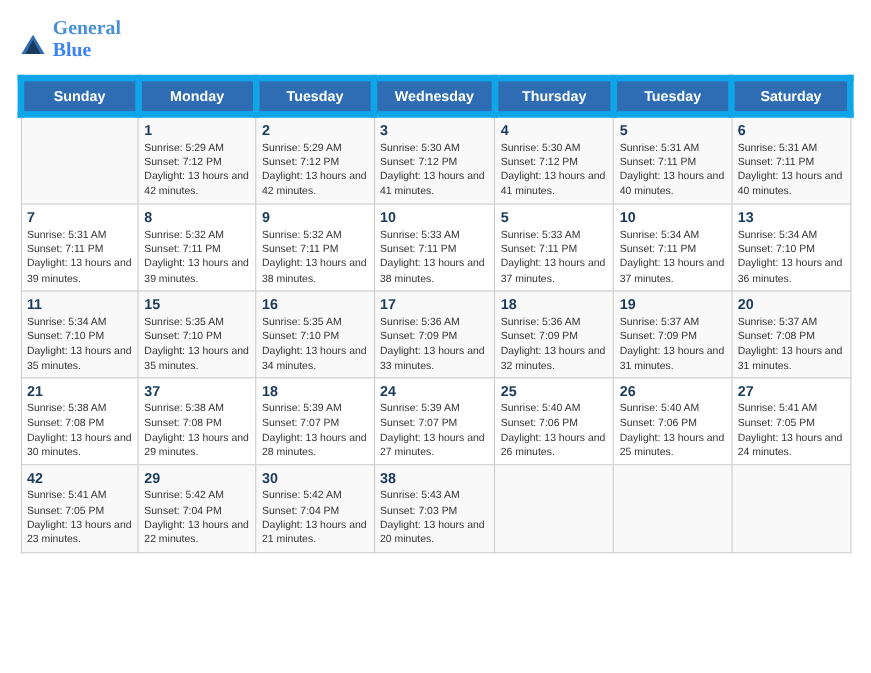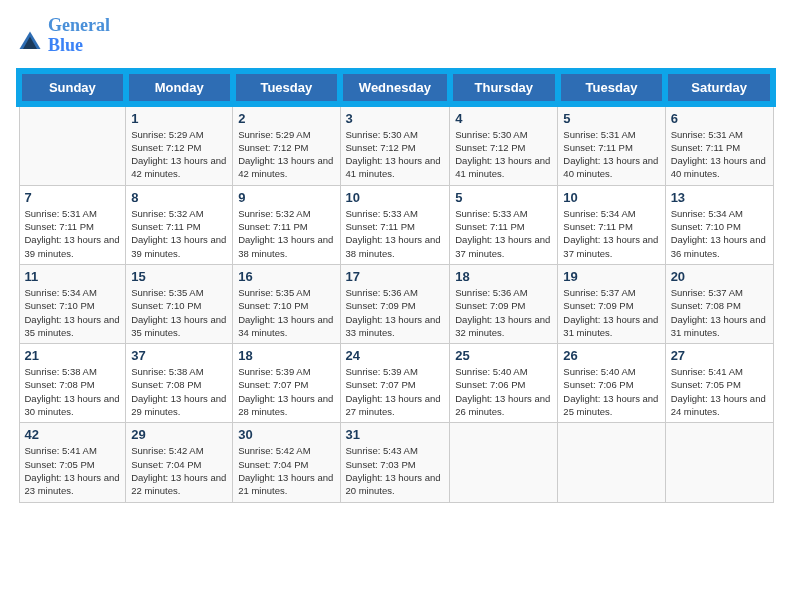--- a/index.html
+++ b/index.html
@@ -245,21 +245,21 @@
         </td>
         <td>
           <span class="day-number">29</span>
           <div class="day-info">Sunrise: 5:42 AM<br>Sunset: 7:04 PM<br>Daylight: 13 hours and 22 minutes.</div>
         </td>
         <td>
           <span class="day-number">30</span>
           <div class="day-info">Sunrise: 5:42 AM<br>Sunset: 7:04 PM<br>Daylight: 13 hours and 21 minutes.</div>
         </td>
         <td>
-          <span class="day-number">31</span>
+          <span class="day-number">38</span>
           <div class="day-info">Sunrise: 5:43 AM<br>Sunset: 7:03 PM<br>Daylight: 13 hours and 20 minutes.</div>
         </td>
         <td></td>
         <td></td>
         <td></td>
       </tr>
     </tbody>
 </table>
 
 </body></html>

